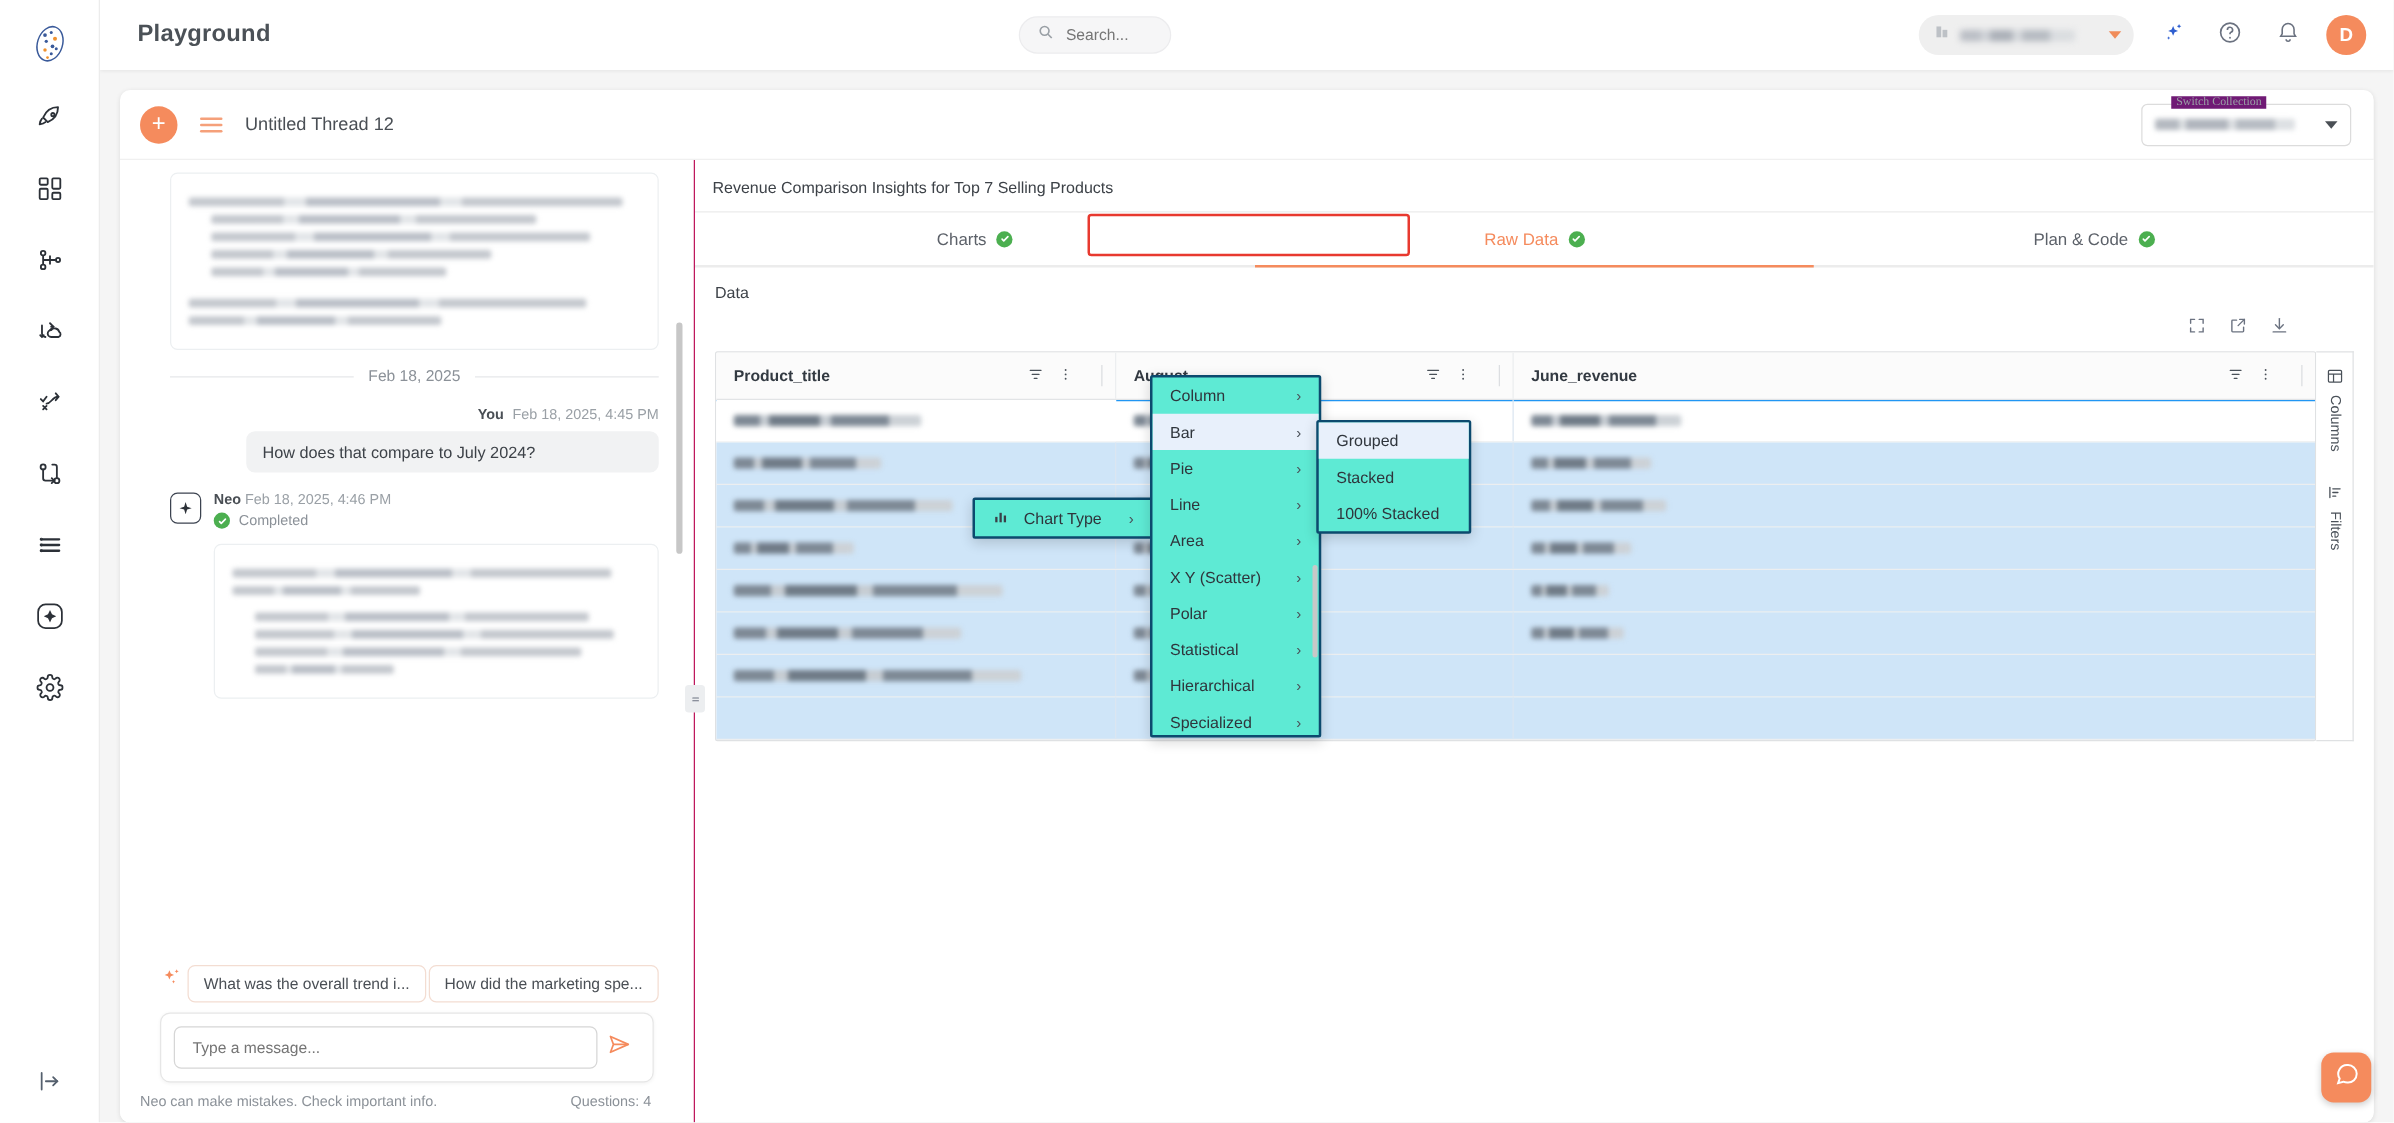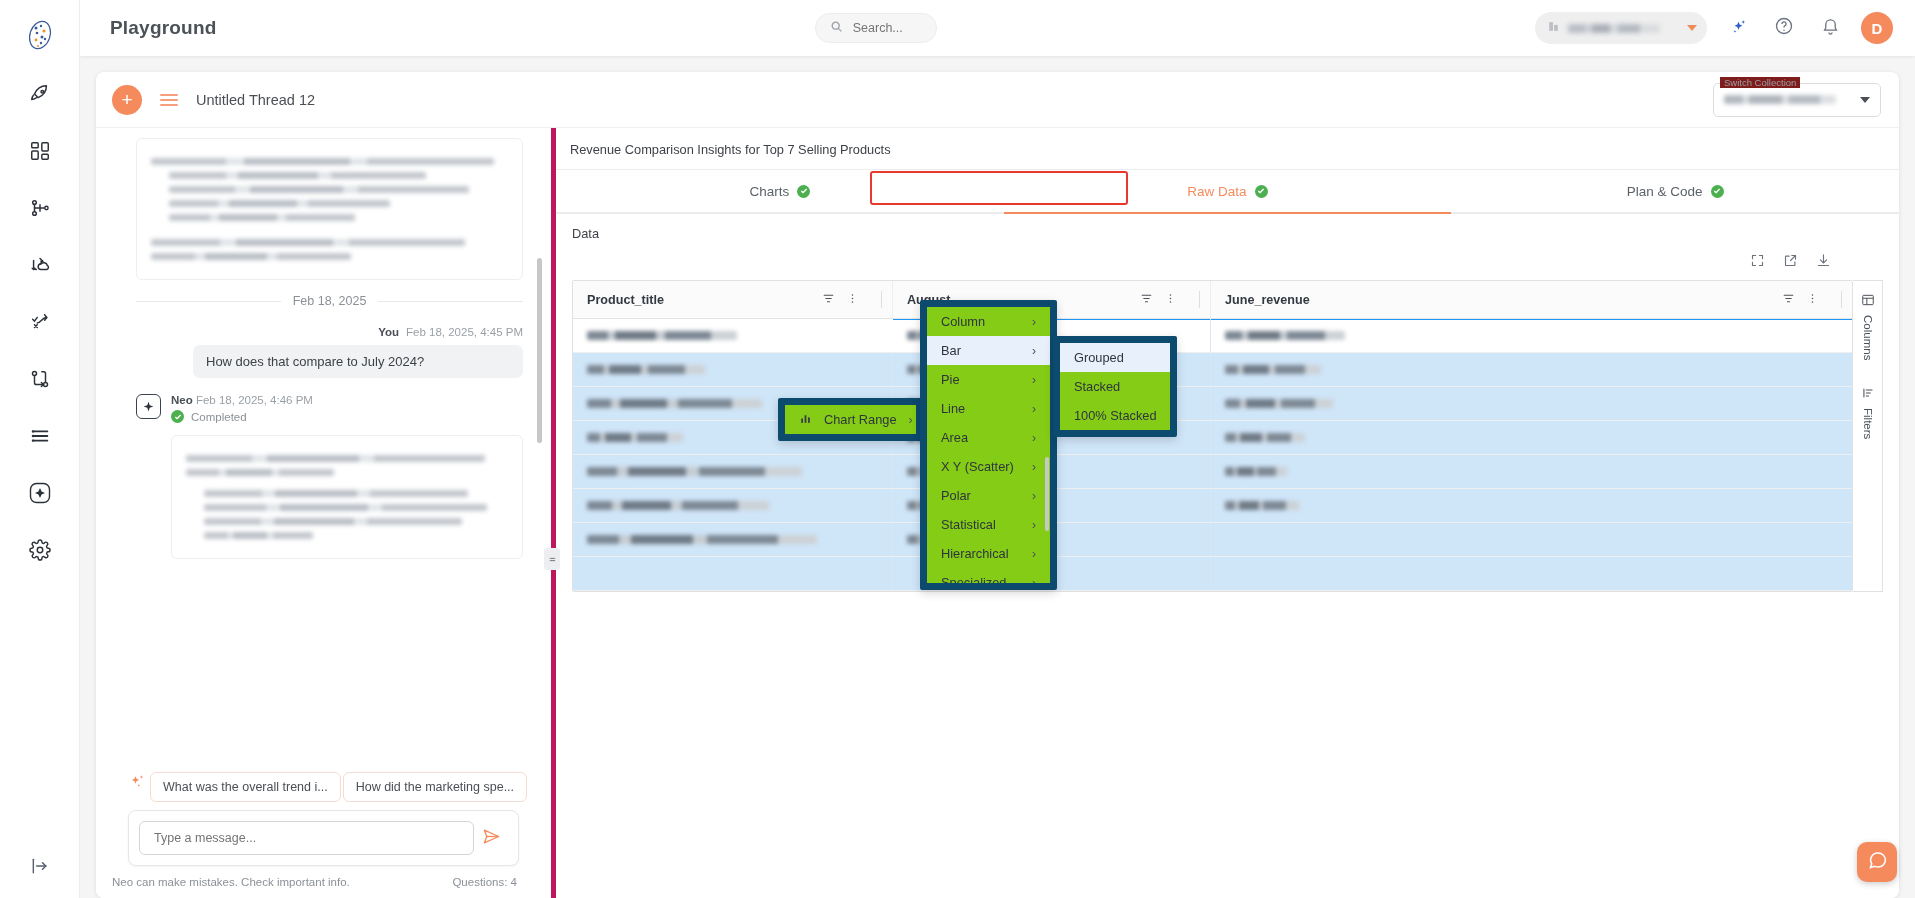--- a/index.html
+++ b/index.html
@@ -91,33 +91,33 @@
   .burger { display:flex; flex-direction:column; gap:3px; cursor:pointer; padding:4px;}
   .burger span { display:block; width:18px;height:2px;background:#f5a07a;border-radius:2px;}
   .thread-name { font-size: 14.5px; color:#4a4f55; }
   .thread-spacer { flex:1 1 auto; }
   .switch-collection {
     width: 168px; height: 34px; position:relative;
     border: 1px solid #dcdcdc; border-radius: 5px;
     display:flex; align-items:center; padding: 0 10px; cursor:pointer;
   }
   .sc-label {
-    position:absolute; top:-7px; left:6px; background:#7f1d1d; padding: 0 4px;
-    font-size: 9.5px; color:#9aa0a6;
+    position:absolute; top:-7px; left:23px; background:#701a75; padding: 0 4px;
+    font-size: 9.5px; color:#9aa0a6;font-family:Liberation Serif, serif;
   }
   .sc-blur { height:9px; width:112px; background: linear-gradient(90deg,#b4b9c0 0 17%, #dcdfe2 17% 22%, #b0b5bd 22% 52%, #dcdfe2 52% 58%, #b7bcc3 58% 86%, #dde0e3 86% 100%); filter: blur(2.2px); border-radius:2px;}
   .sc-chev { margin-left:auto; width:0;height:0;border-left:5px solid transparent;border-right:5px solid transparent;border-top:6px solid #4a4f55;}
 
   
   .split { flex:1 1 auto; display:flex; min-height:0; }
 
   
   .chat {
     width: 460px; flex:0 0 460px; display:flex; flex-direction:column;
-    border-right: 5px solid #be185d; position:relative; min-height:0;
+    border-right: 1px solid #be185d; position:relative; min-height:0;
     background:#fff;
   }
   .chat-scroll { flex:1 1 auto; overflow:hidden; padding: 10px 28px 0 40px; position:relative; }
   .chat-scrollbar {
     position:absolute; right: 9px; top: 130px; width: 5px; height: 185px;
     background:#c7c7c7; border-radius: 3px;
   }
   .blur-card {
     border:1px solid #eceff1; border-radius:6px; padding:12px 14px; background:#fff;
     margin-bottom: 14px;
@@ -221,21 +221,21 @@
   .sidebar-tabs {
     width: 30px; flex: 0 0 30px; border: 1px solid #dfe1e3; border-left:none;
     display:flex; flex-direction:column; align-items:center; padding-top: 12px; gap: 26px;
     background:#fff;
   }
   .vtab { display:flex; flex-direction:column; align-items:center; gap:8px; cursor:pointer; color:#4a5159;}
   .vtab span { writing-mode: vertical-rl; font-size: 11.5px; color:#4a5159;}
 
   
   .ctx {
-    position:absolute; background:#84cc16; border:7px solid #0c4a6e;
+    position:absolute; background:#5eead4; border:2px solid #0c4a6e;
     box-shadow: 0 3px 10px rgba(0,0,0,.16); border-radius: 2px; z-index: 60;
   }
   .ctx-item {
     display:flex; align-items:center; gap: 12px; padding: 0 14px;
     height: 29px; font-size: 12.8px; color:#2f353c; cursor:pointer; white-space:nowrap;
   }
   .ctx-item.hl { background:#e8f0fb; }
   .ctx-item .arrow { margin-left:auto; color:#4a5159; font-size: 12px; }
   .ctx-item .label { flex: 0 0 auto; }
 
@@ -791,21 +791,21 @@
 
   <div class="ctx" id="ctx-chartrange">
     <div class="ctx-item">
       <span>
         <svg width="13" height="13" viewBox="0 0 24 24" fill="#3a4048">
           <rect x="4" y="12" width="3.4" height="8"></rect>
             <rect x="10.3" y="6" width="3.4" height="14"></rect>
             <rect x="16.6" y="10" width="3.4" height="10"></rect>
         </svg>
       </span>
-      <span class="label">Chart Range</span>
+      <span class="label">Chart Type</span>
       <span class="arrow">›</span>
     </div>
   </div>
 
   <div class="ctx" id="ctx-types">
     <div id="ctx-types-list">
         <div class="ctx-item">
           <span class="label">Column</span>
           <span class="arrow">›</span>
         </div>

